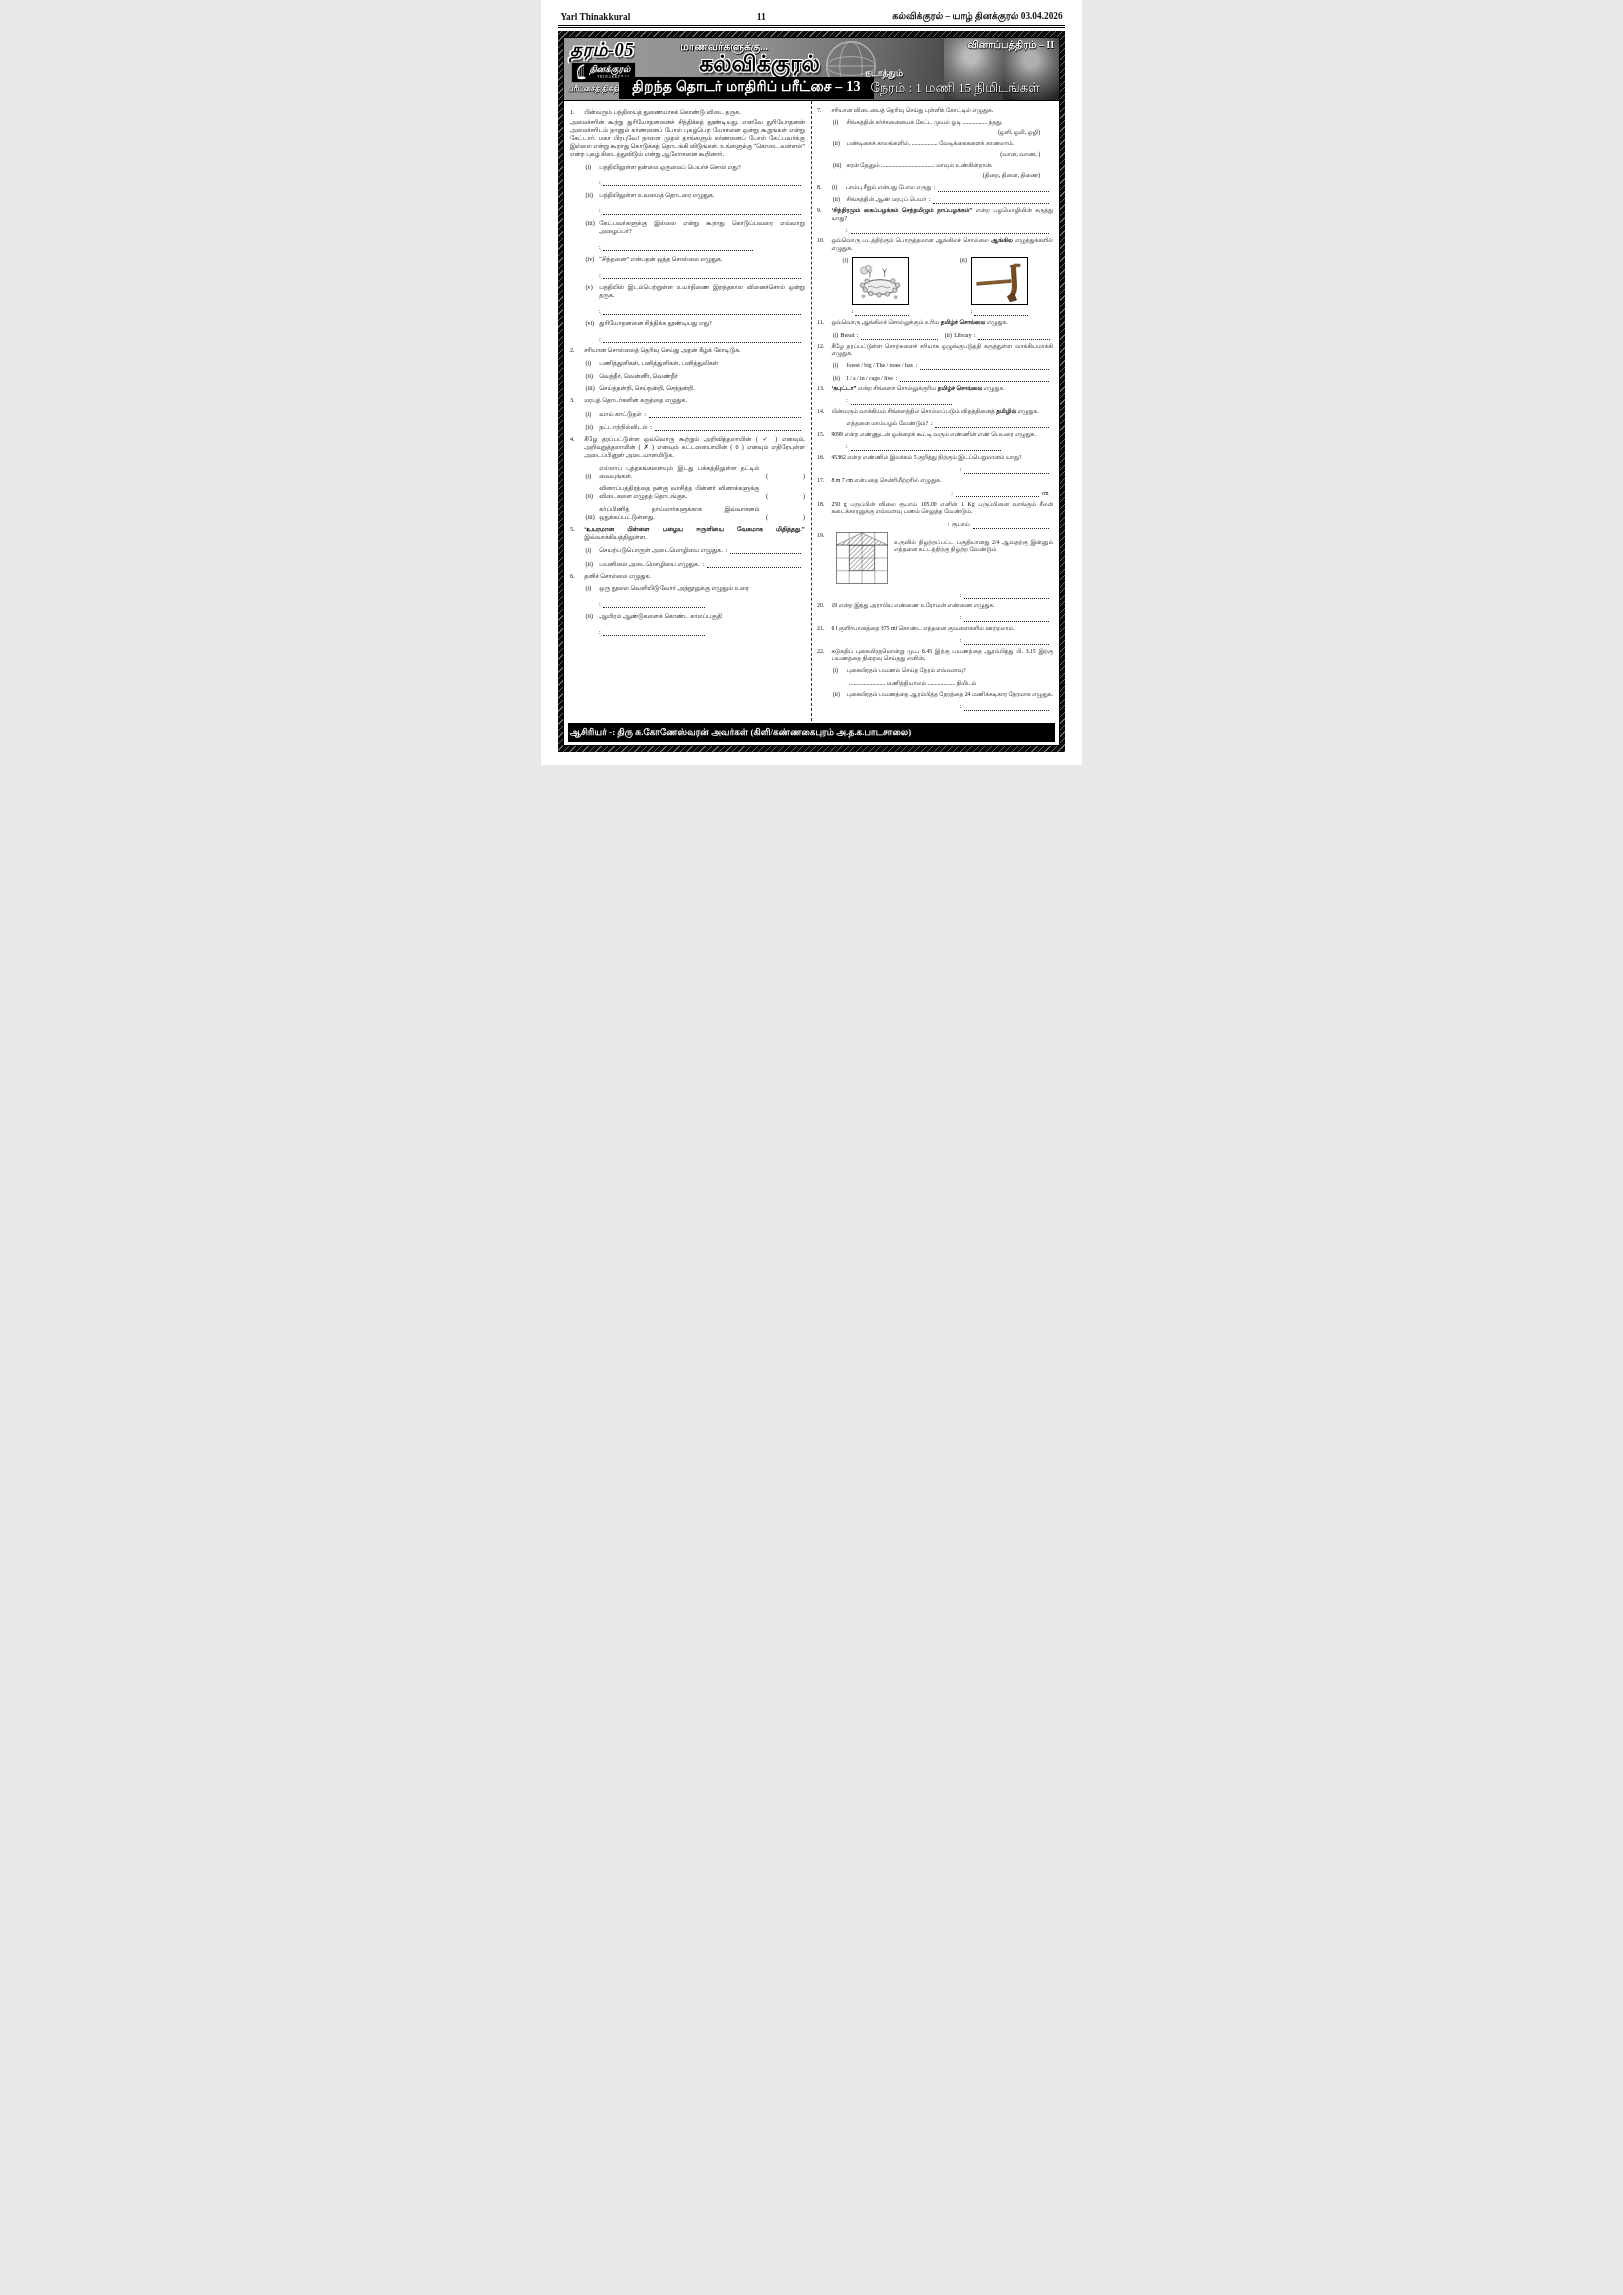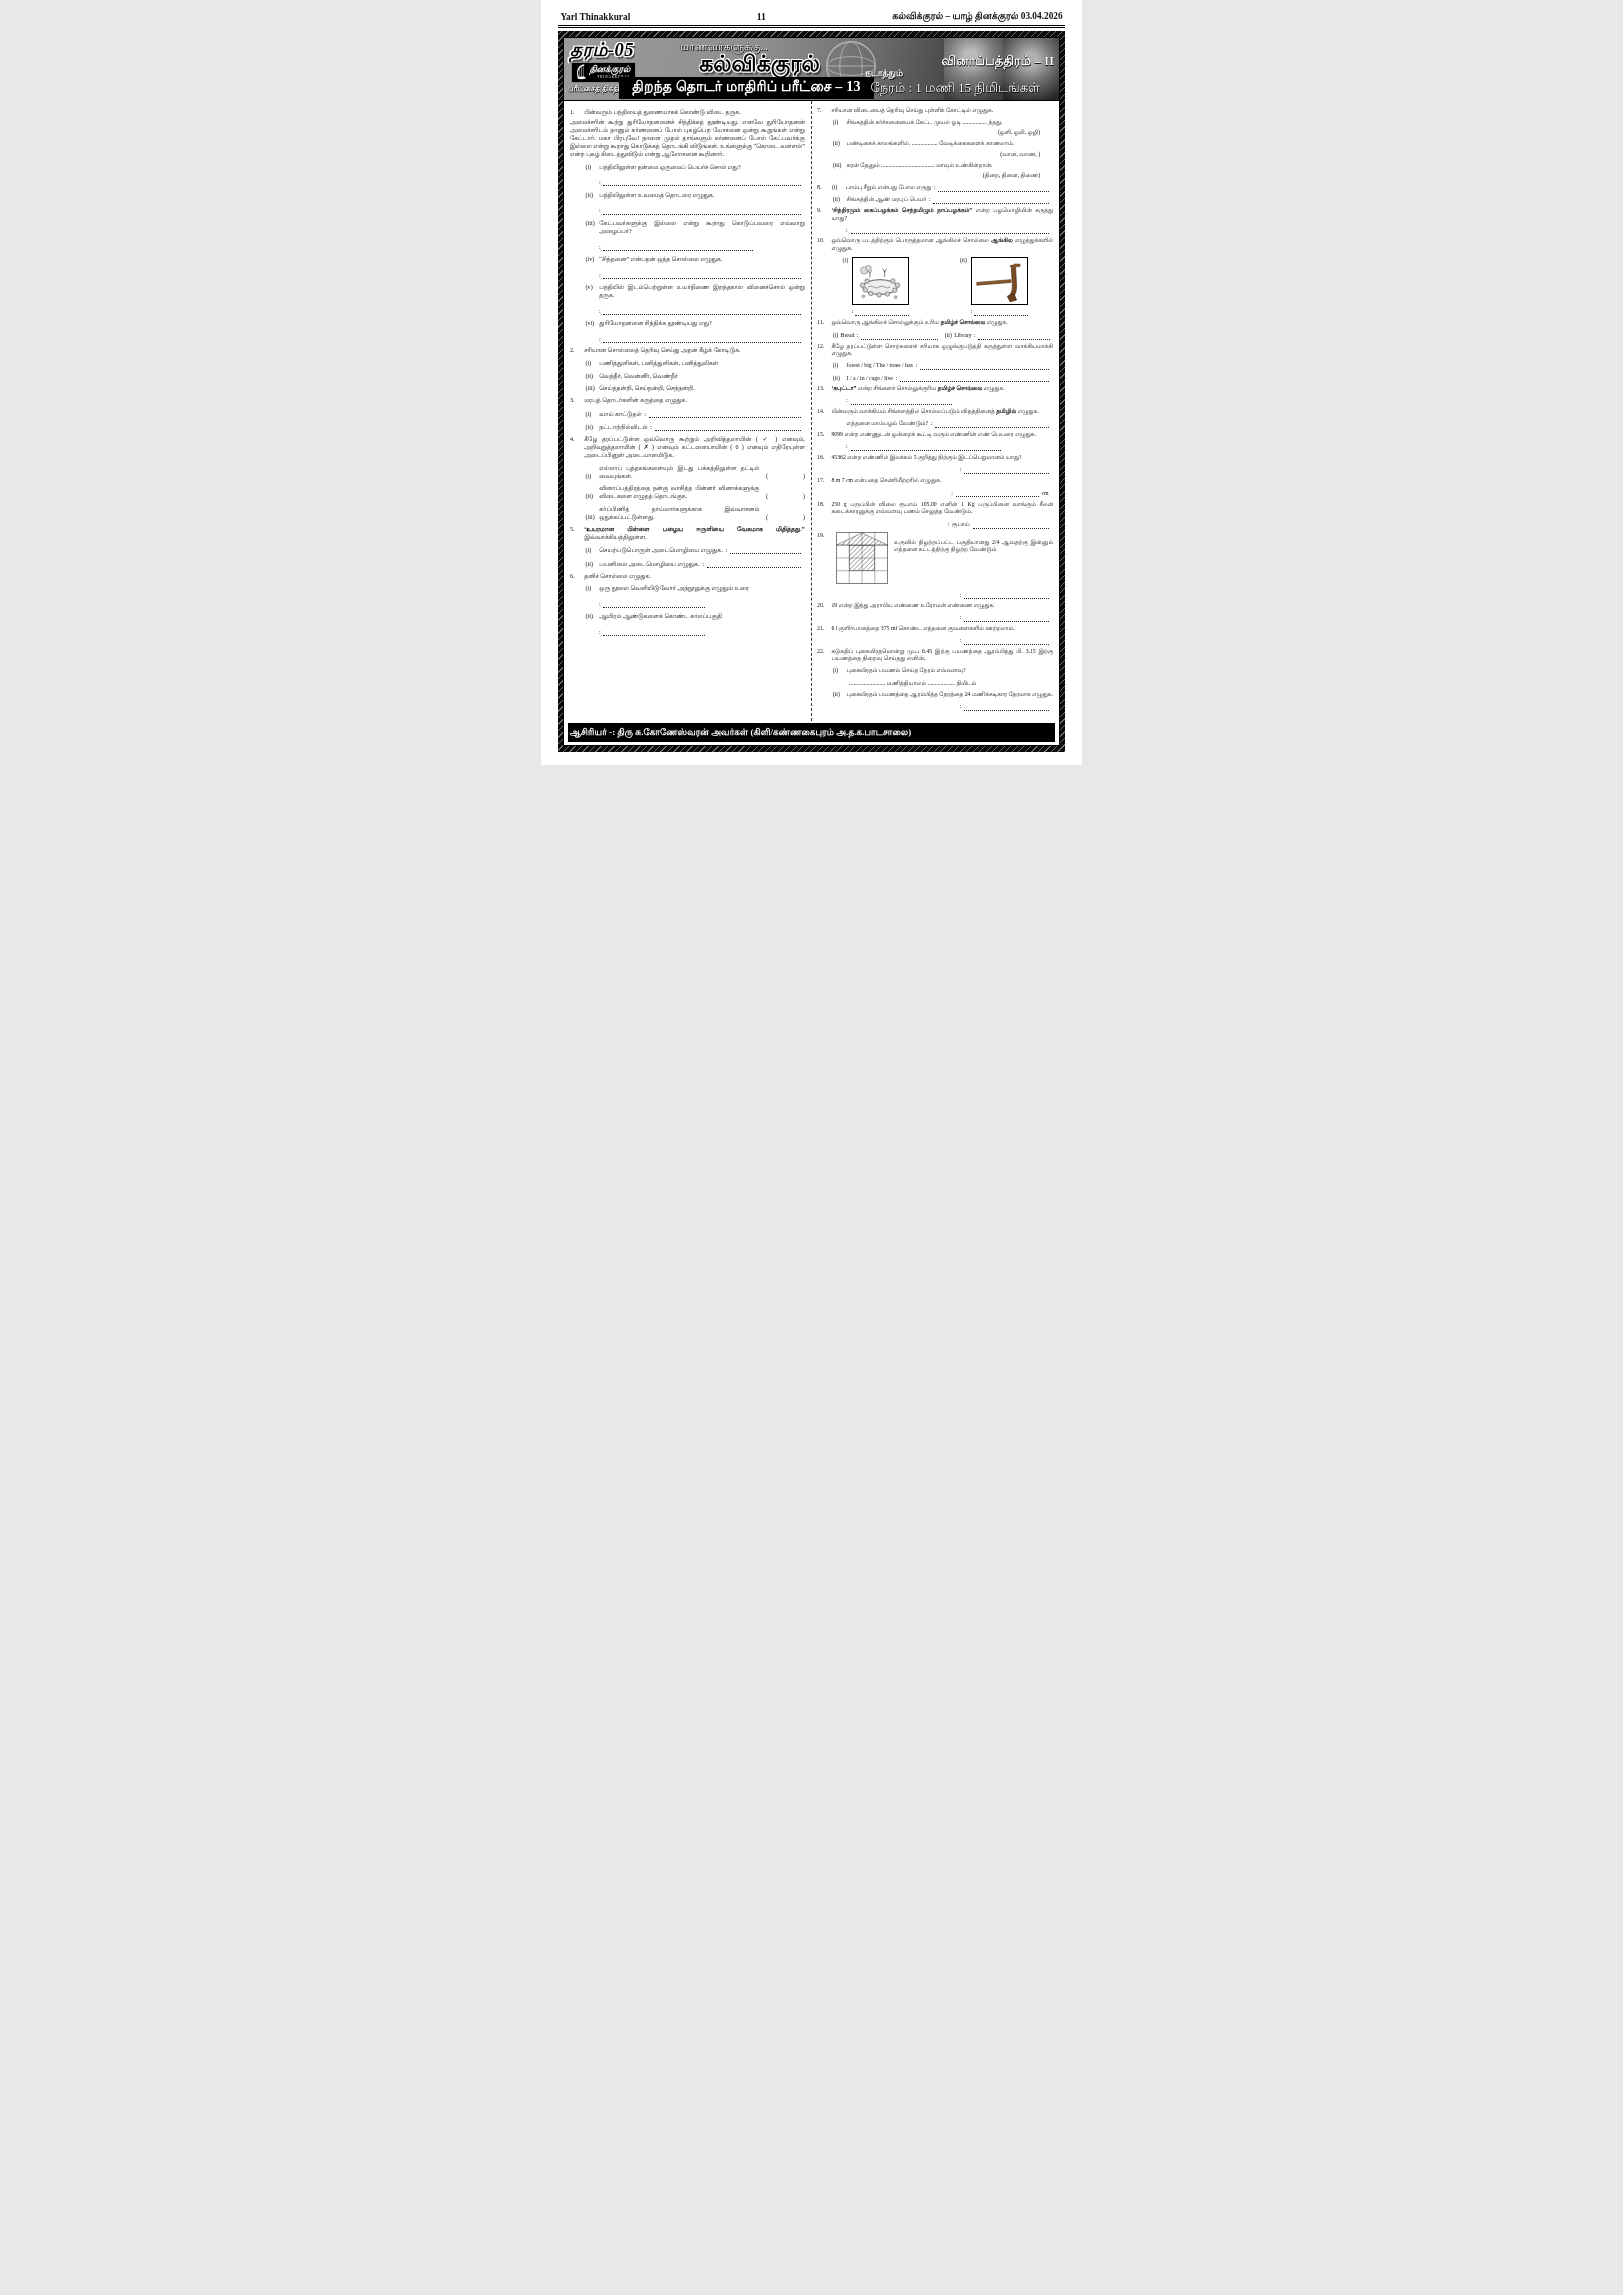--- a/index.html
+++ b/index.html
@@ -19,23 +19,23 @@
   .frame-inner{background:#fff;border:0.9px solid #000;height:100%;box-sizing:border-box;
     display:flex;flex-direction:column;overflow:hidden;}
   
   .banner{position:relative;height:62px;flex:none;border-bottom:0.9px solid #000;overflow:hidden;
     background:linear-gradient(100deg,#9b9b9b 0%,#8e8e8e 40%,#6c6c6c 62%,#474747 78%,#303030 100%);}
   .ph{position:absolute;top:0;bottom:0;}
   .ph.p1{right:55px;width:60px;background:radial-gradient(circle at 45% 30%,#cfcfcf 0 12%,#8a8a8a 40%,#3c3c3c 85%);opacity:.85;}
   .ph.p2{right:0;width:56px;background:radial-gradient(circle at 50% 35%,#bdbdbd 0 14%,#777 45%,#262626 90%);opacity:.9;}
   .banner .grade{position:absolute;left:5.6px;top:2.8px;font-size:18.5px;font-weight:bold;letter-spacing:0.5px;color:#000;
     text-shadow:-1.4px -1.4px 0 #fff,1.4px -1.4px 0 #fff,-1.4px 1.4px 0 #fff,1.4px 1.4px 0 #fff,2.3px 2.8px 0.9px rgba(0,0,0,.55);font-style:italic;}
-  .banner .students{position:absolute;left:116px;top:3.7px;font-size:10.6px;font-weight:normal;color:#fff;
+  .banner .students{position:absolute;left:116px;top:3.7px;font-size:10.6px;font-weight:bold;color:#fff;
     text-shadow:0.9px 0.9px 0 #000,-0.5px -0.5px 0 #000;}
-  .banner .paperno{position:absolute;right:4.6px;top:15px;font-size:13px;font-weight:bold;color:#fff;
+  .banner .paperno{position:absolute;right:4.6px;top:1px;font-size:10px;font-weight:bold;color:#fff;
     text-shadow:0.5px 0.5px 0 #000,-0.5px -0.5px 0 #000;}
   .logo{position:absolute;left:6.5px;top:24px;background:#000;color:#fff;border:0.5px solid #888;
     display:flex;align-items:center;gap:2.8px;padding:1.9px 4.6px 1.9px 2.8px;}
   .logo .nm{font-size:8.8px;font-weight:bold;font-style:italic;line-height:1;}
   .logo .en{display:block;font-size:3.2px;letter-spacing:0.9px;text-align:right;font-style:normal;margin-top:0.9px;}
   .banner .title{position:absolute;left:135px;top:15.7px;font-size:22px;font-weight:bold;color:#000;line-height:1;
     text-shadow:-0.9px -0.9px 0 #fff,0.9px -0.9px 0 #fff,-0.9px 0.9px 0 #fff,0.9px 0.9px 0 #fff,2.3px 2.8px 1.4px rgba(0,0,0,.6);}
   .banner .conduct{position:absolute;left:301px;top:30.5px;font-size:8.8px;font-weight:bold;color:#fff;
     text-shadow:0.9px 0.9px 0 #000;}
   .banner .examdate{position:absolute;left:3.7px;top:46px;font-size:7.4px;font-weight:bold;color:#fff;

